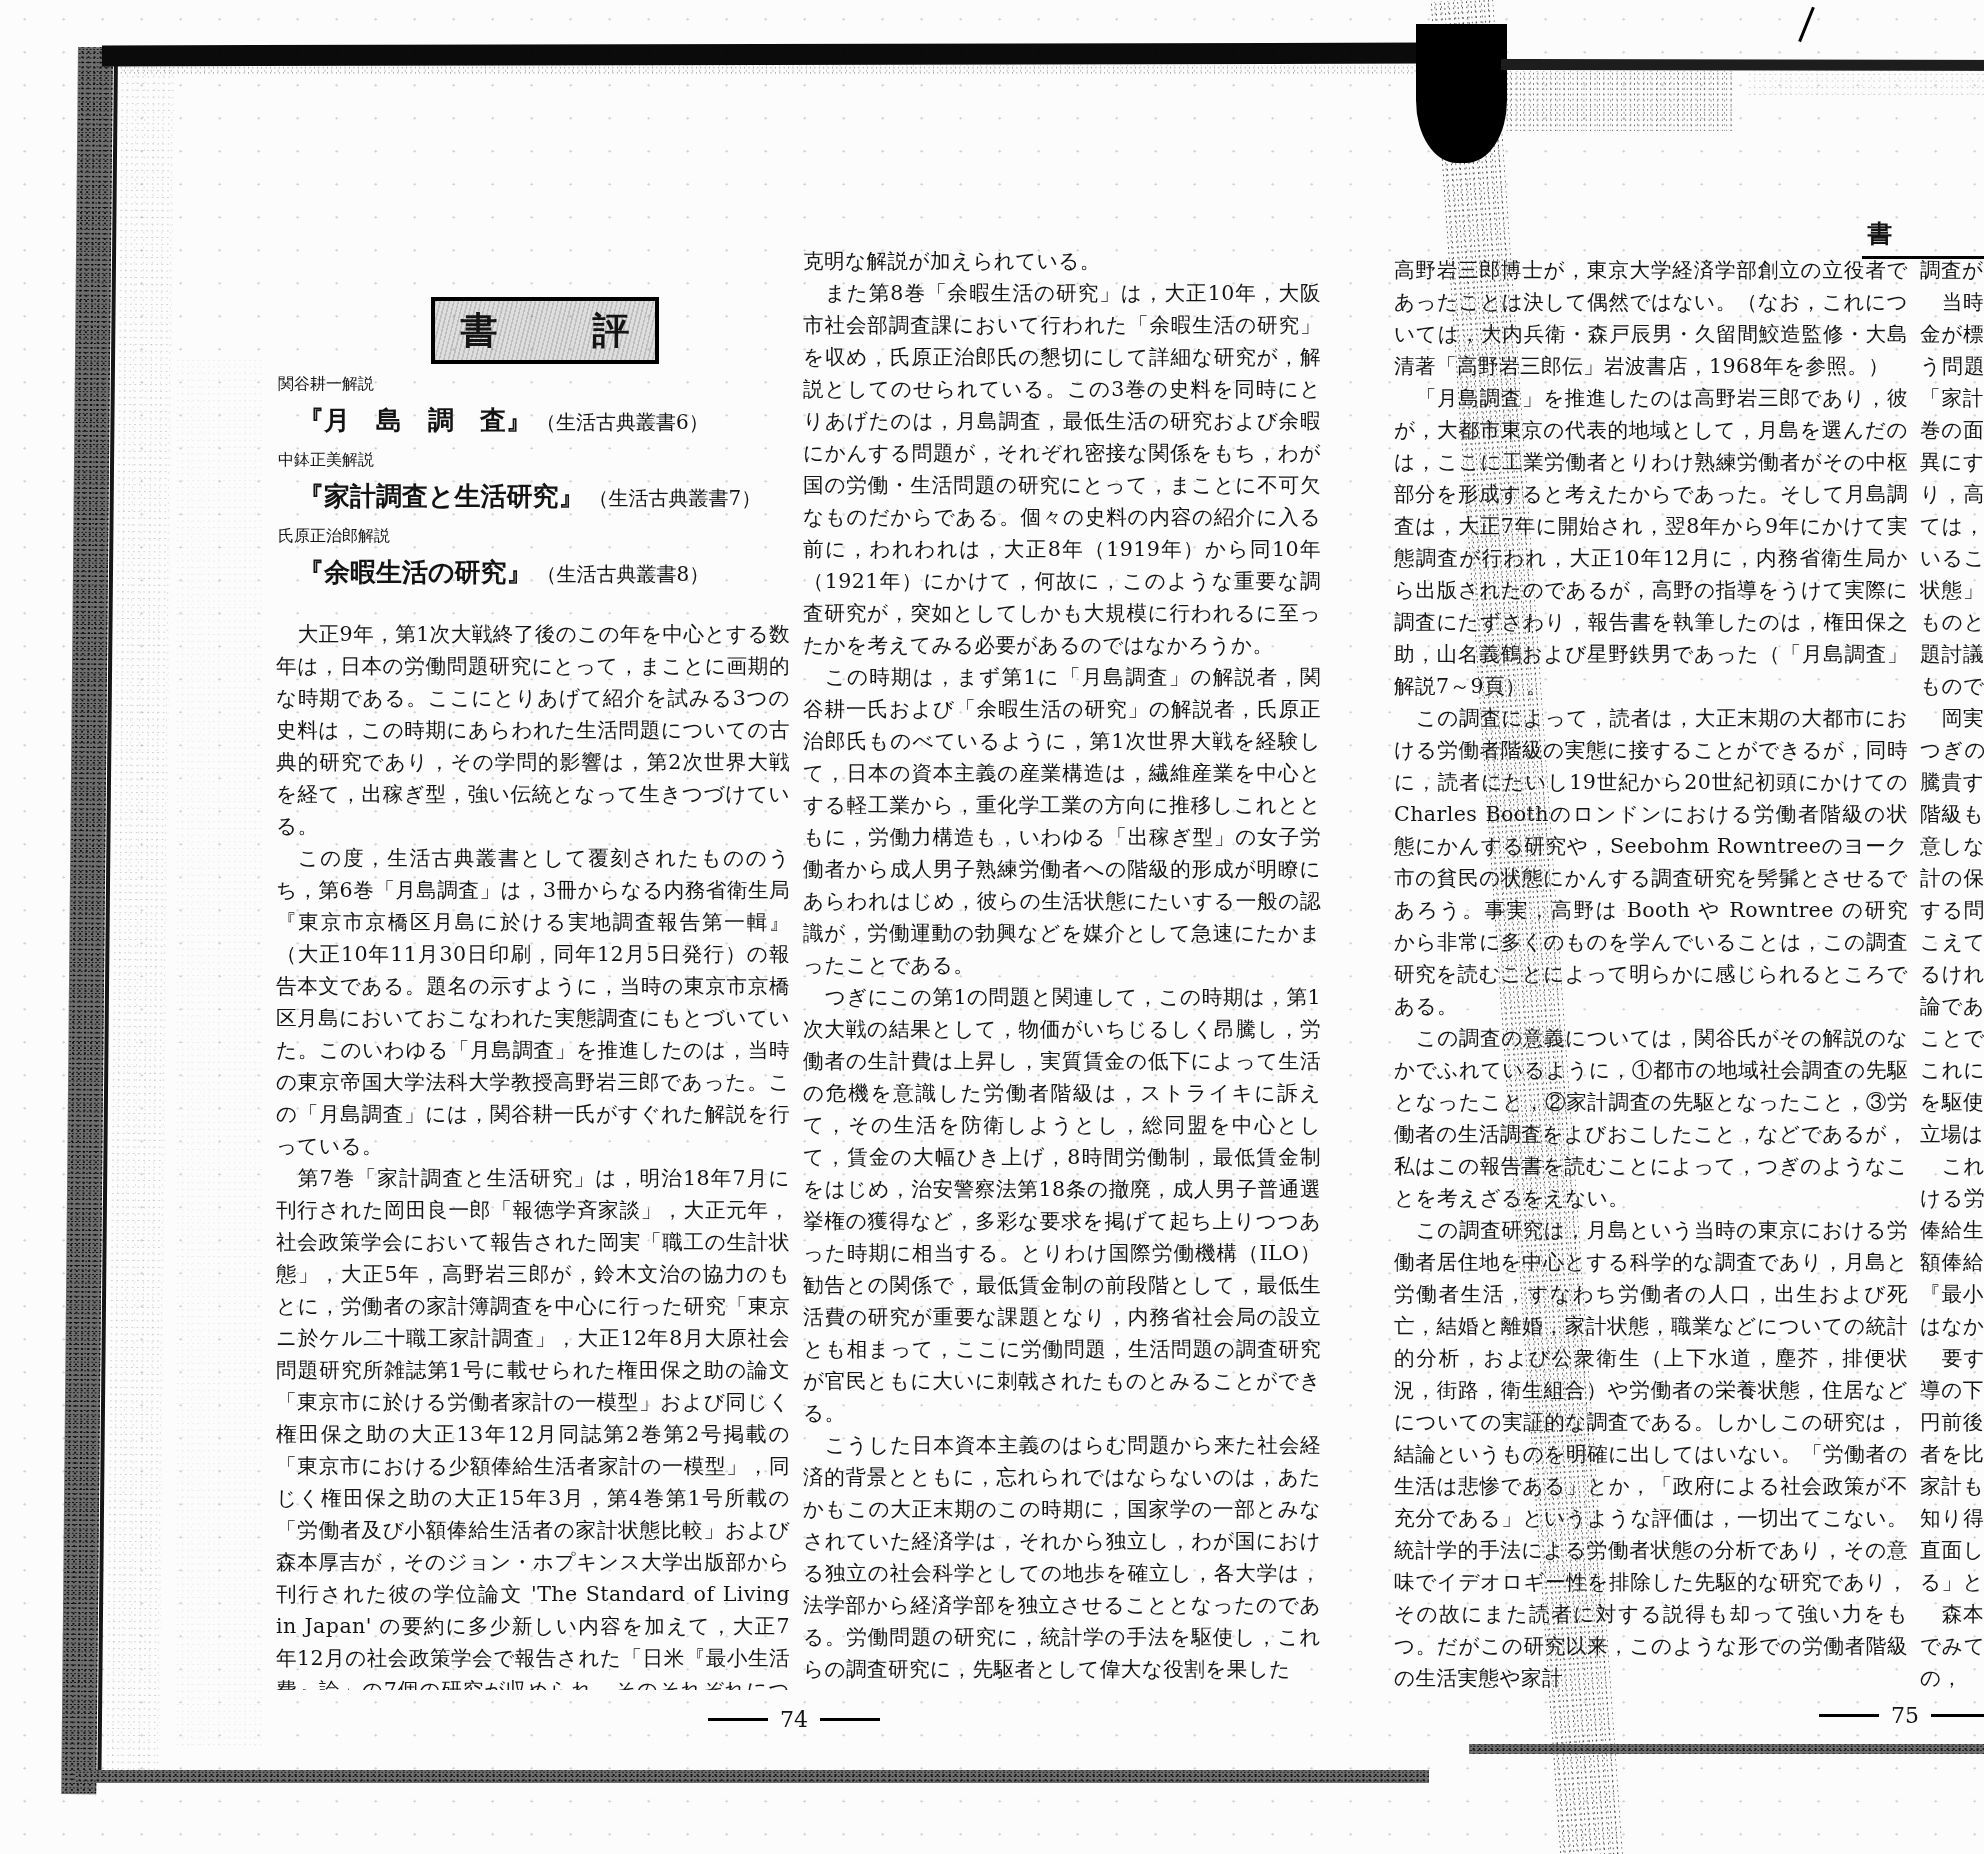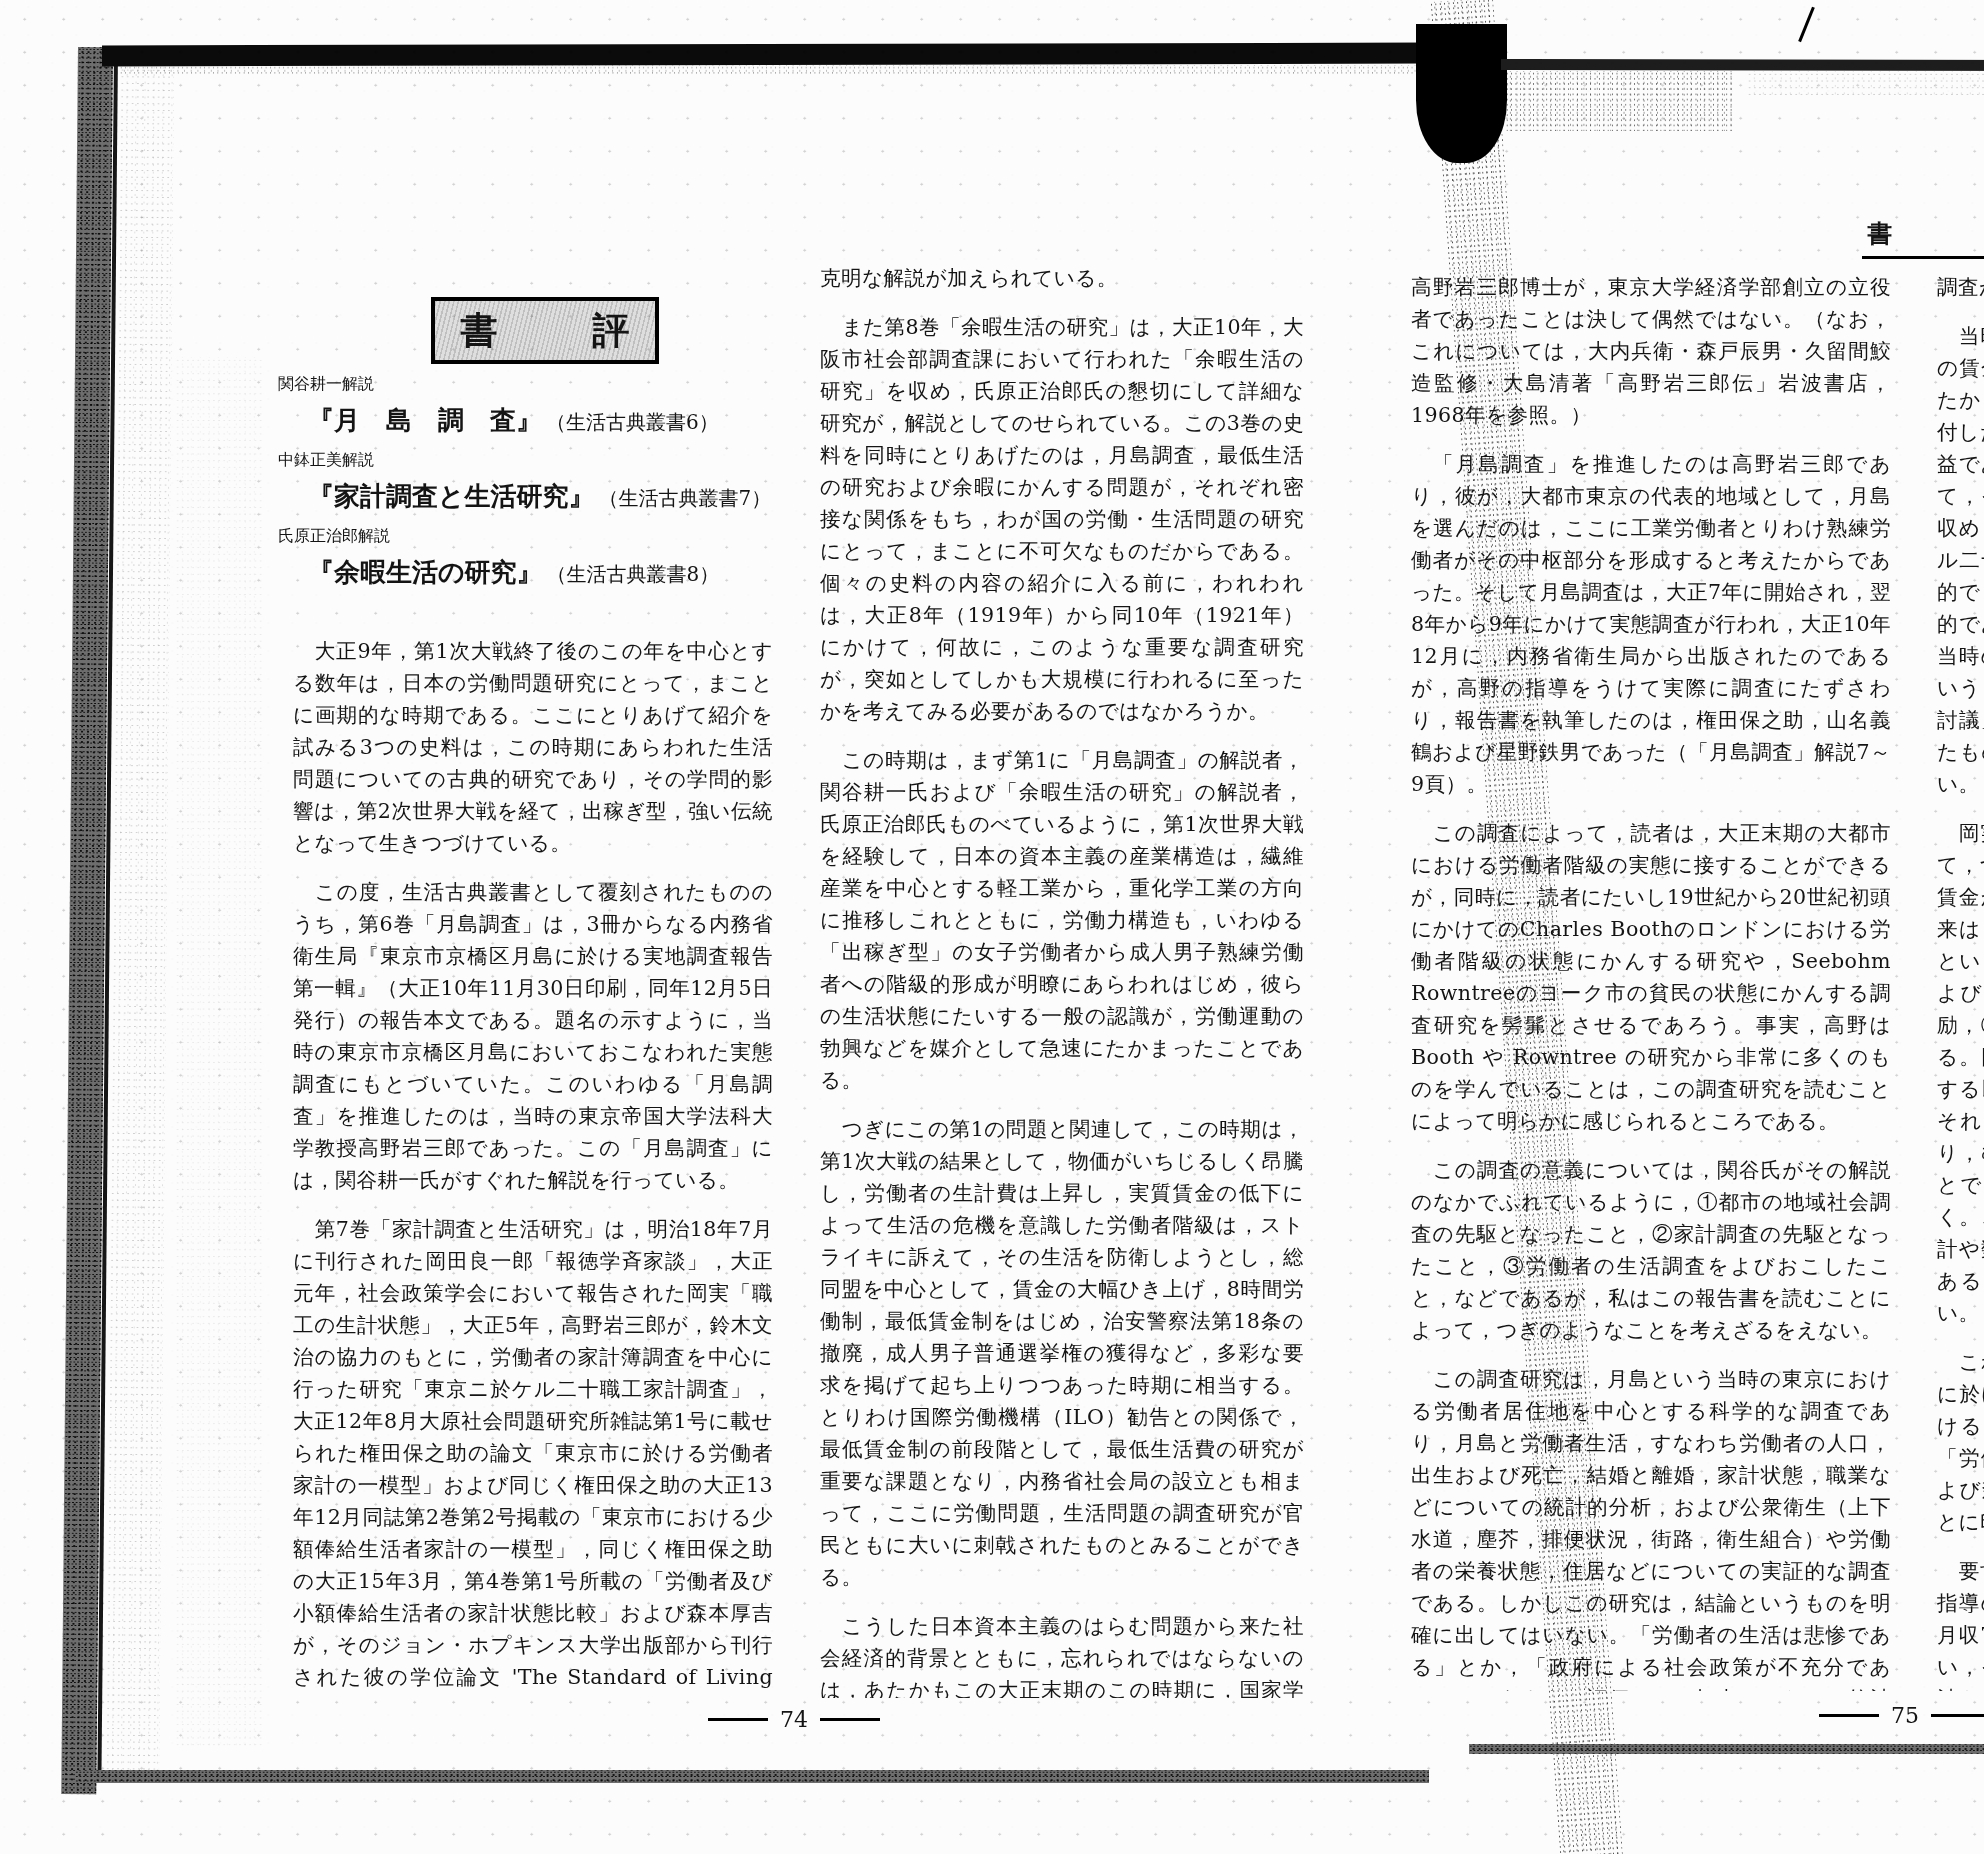--- a/index.html
+++ b/index.html
@@ -45,35 +45,35 @@
     opacity:.35;
   }
   .artifact{position:absolute;}
   
   .page-col{
     position:absolute;
     font-size:20.6px;line-height:32px;letter-spacing:0.4px;
     text-align:justify;text-justify:inter-ideograph;
     overflow:hidden;
   }
-  .page-col p{margin:17px;}
+  .page-col p{margin:0;}
   .page-col p.indent{text-indent:1.05em;}
   
   .review-box{
     position:absolute;left:431px;top:297px;width:228px;height:67px;
     border:4px solid #000;box-sizing:border-box;
     background-color:#dedede;
     background-image:repeating-linear-gradient(104deg, rgba(0,0,0,.14) 0 1.6px, transparent 1.6px 4.4px);
     display:flex;justify-content:space-between;align-items:center;
     padding:0 25.4px;font-size:37px;font-weight:bold;
   }
   .book-list{position:absolute;left:278px;top:365px;width:643px;white-space:nowrap;}
   .book-list p{margin:0;}
   .book-list .book-author{font-size:16px;line-height:37px;}
-  .book-list .book-title{font-size:26px;line-height:37px;margin-left:30px;font-weight:600;}
+  .book-list .book-title{font-size:26px;line-height:37px;margin-left:20px;font-weight:600;}
   .book-list .book-title .sub{font-size:20px;font-weight:normal;margin-left:4px;letter-spacing:0;}
   
   .running-head{
     position:absolute;left:1862px;top:217px;width:268px;
     display:flex;justify-content:space-between;
     font-size:24.6px;font-weight:600;
     border-bottom:3.6px solid #000;padding:0 5.6px 6.4px 5.6px;
   }
   
   .footer{

